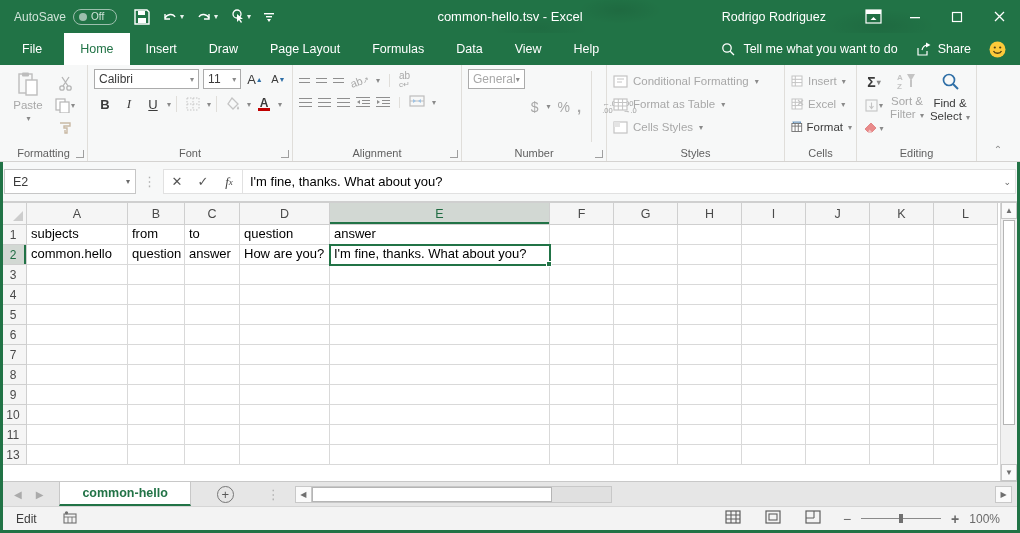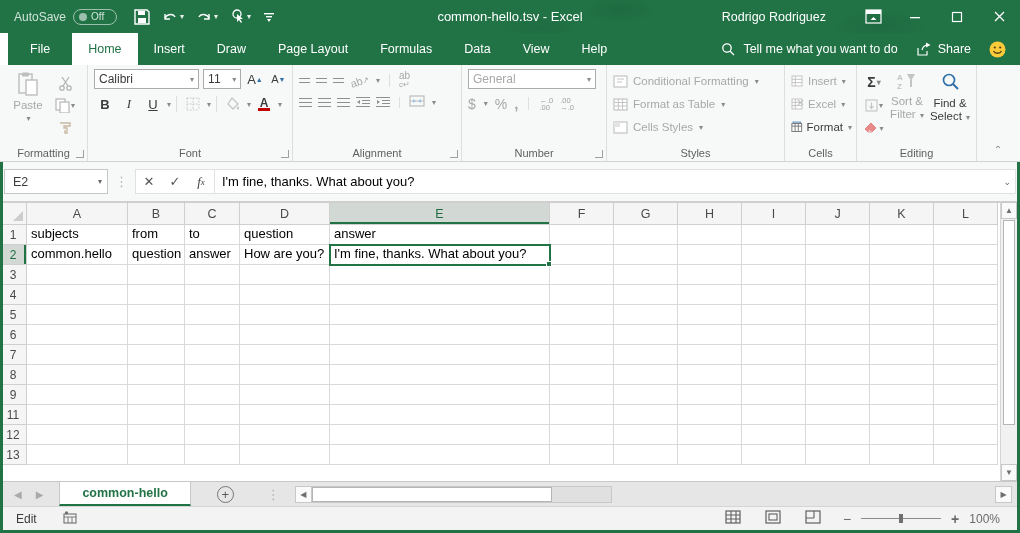--- a/index.html
+++ b/index.html
@@ -19,21 +19,21 @@
   .qat { display:flex; align-items:center; gap:6px; margin-left:14px; }
   .qat-btn { display:flex; align-items:center; gap:2px; padding:2px 3px; cursor:default; }
   .caret-w { font-size:8px; color:#e8f1ec; }
   .tb-title { position:absolute; left:0; right:0; text-align:center; font-size:13px; color:#fff; pointer-events:none; }
   .tb-right { position:absolute; right:0; top:0; height:33px; display:flex; align-items:center; }
   .user-name { font-size:12.5px; margin-right:26px; }
   .winbtn { width:42px; height:33px; display:flex; align-items:center; justify-content:center; }
   svg.wicon { display:block; }
 
   
-  .tabrow { top:33px; height:32px; background:#217346; display:flex; align-items:stretch; color:#fff;margin-left:8px; }
+  .tabrow { top:33px; height:32px; background:#217346; display:flex; align-items:stretch; color:#fff; }
   .rtab, .file-tab { padding:0 16px; display:flex; align-items:center; font-size:12.5px; cursor:default; white-space:nowrap; }
   .file-tab { padding:0 22px; }
   .rtab.active { background:#fff; color:#217346; }
   .tabrow-right { margin-left:auto; display:flex; align-items:center; gap:18px; padding-right:14px; }
   .tellme { display:flex; align-items:center; gap:8px; font-size:12.5px; }
   .share { display:flex; align-items:center; gap:6px; font-size:12.5px; }
 
   
   .ribbon { top:65px; height:97px; background:#f7f8f8; border-bottom:1px solid #d5d3d1; display:flex; }
   .rgroup { position:relative; border-right:1px solid #e0deda; display:flex; flex-direction:column; }
@@ -54,21 +54,21 @@
   .stylebtn { display:flex; align-items:center; gap:5px; height:20px; font-size:11.5px; color:#a8a8a8; white-space:nowrap; }
   .cellbtn { display:flex; align-items:center; gap:4px; height:20px; font-size:11.5px; white-space:nowrap; }
   .stack2 { display:flex; flex-direction:column; align-items:center; font-size:11.5px; line-height:13px; padding-top:2px; }
   .lines-i { width:13px; height:9px; background:repeating-linear-gradient(#8f8f8f 0 1px, transparent 1px 4px); }
   .lines-sm { width:11px; height:5px; background:repeating-linear-gradient(#8f8f8f 0 1px, transparent 1px 4px); }
   .dec-ico { font-size:7.5px; line-height:7px; color:#a0a0a0; text-align:left; }
   .collapse-zone { display:flex; align-items:flex-end; justify-content:center; width:42px; padding-bottom:6px; color:#8a8a8a; }
 
   
   .fxrow { top:162px; height:40px; background:#f7f8f8; border-bottom:1px solid #cfcfcf; display:flex; align-items:center; padding:0 4px; }
-  .namebox { width:104px; height:25px; background:#fff; border:1px solid #c6c6c6; display:flex; align-items:center; font-size:12.5px; padding-left:8px; }
+  .namebox { width:132px; height:25px; background:#fff; border:1px solid #c6c6c6; display:flex; align-items:center; font-size:12.5px; padding-left:8px; }
   .namebox .mini-caret { margin-left:auto; margin-right:5px; color:#6a6a6a; }
   .dots { color:#b0b0b0; font-size:13px; padding:0 7px; }
   .fxbtns { height:25px; background:#fff; border:1px solid #e1e1e1; display:flex; align-items:center; }
   .fxbtn { width:26px; height:23px; display:flex; align-items:center; justify-content:center; font-size:13px; color:#555; }
   .fx-it { font-style:italic; font-family:"Liberation Serif", serif; font-size:13px; color:#444; }
   .fxinput { flex:1; height:25px; background:#fff; border:1px solid #e1e1e1; border-left:none; display:flex; align-items:center; padding-left:7px; font-size:13px; color:#000; }
   .fx-expand { margin-left:auto; color:#6a6a6a; font-size:9px; padding-right:4px; }
 
   
   .gridwrap { top:202px; height:279px; background:#fff; border-top:1px solid #cfcfcf; }
@@ -372,21 +372,21 @@
         <span class="mini-caret">▾</span>
       </div>
     </div>
     <div class="glabel">
         <span>Alignment</span>
         <span class="launcher"></span>
       </div>
   </div>
 
   <div class="rgroup" style="width:145px">
-    <div class="rbody" style="flex-direction:column; gap:6px">
+    <div class="rbody" style="flex-direction:row; gap:6px">
       <div class="combo dis" style="width:128px">
         <span>General</span>
         <span class="mini-caret">▾</span>
       </div>
       <div class="fontrow" style="gap:7px">
         <span class="dis" style="font-size:14px">$</span>
         <span class="mini-caret">▾</span>
         <span class="dis" style="font-size:14px">%</span>
         <span class="dis" style="font-size:15px;font-weight:bold">,</span>
         <span class="hsep"></span>
@@ -681,36 +681,36 @@
         <div class="cell" style="width: 220px;"></div>
         <div class="cell" style="width: 64px;"></div>
         <div class="cell" style="width: 64px;"></div>
         <div class="cell" style="width: 64px;"></div>
         <div class="cell" style="width: 64px;"></div>
         <div class="cell" style="width: 64px;"></div>
         <div class="cell" style="width: 64px;"></div>
         <div class="cell" style="width: 64px;"></div>
       </div>
       <div class="grow">
+        <div class="rowhdr">10</div>
+        <div class="cell" style="width: 101px;"></div>
+        <div class="cell" style="width: 57px;"></div>
+        <div class="cell" style="width: 55px;"></div>
+        <div class="cell" style="width: 90px;"></div>
+        <div class="cell" style="width: 220px;"></div>
+        <div class="cell" style="width: 64px;"></div>
+        <div class="cell" style="width: 64px;"></div>
+        <div class="cell" style="width: 64px;"></div>
+        <div class="cell" style="width: 64px;"></div>
+        <div class="cell" style="width: 64px;"></div>
+        <div class="cell" style="width: 64px;"></div>
+        <div class="cell" style="width: 64px;"></div>
+      </div>
+      <div class="grow">
         <div class="rowhdr">11</div>
-        <div class="cell" style="width: 101px;"></div>
-        <div class="cell" style="width: 57px;"></div>
-        <div class="cell" style="width: 55px;"></div>
-        <div class="cell" style="width: 90px;"></div>
-        <div class="cell" style="width: 220px;"></div>
-        <div class="cell" style="width: 64px;"></div>
-        <div class="cell" style="width: 64px;"></div>
-        <div class="cell" style="width: 64px;"></div>
-        <div class="cell" style="width: 64px;"></div>
-        <div class="cell" style="width: 64px;"></div>
-        <div class="cell" style="width: 64px;"></div>
-        <div class="cell" style="width: 64px;"></div>
-      </div>
-      <div class="grow">
-        <div class="rowhdr">12</div>
         <div class="cell" style="width: 101px;"></div>
         <div class="cell" style="width: 57px;"></div>
         <div class="cell" style="width: 55px;"></div>
         <div class="cell" style="width: 90px;"></div>
         <div class="cell" style="width: 220px;"></div>
         <div class="cell" style="width: 64px;"></div>
         <div class="cell" style="width: 64px;"></div>
         <div class="cell" style="width: 64px;"></div>
         <div class="cell" style="width: 64px;"></div>
         <div class="cell" style="width: 64px;"></div>

